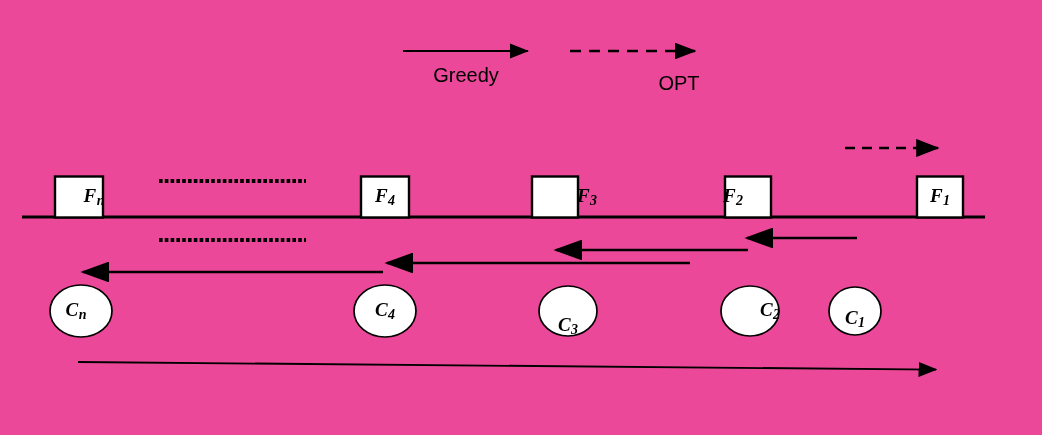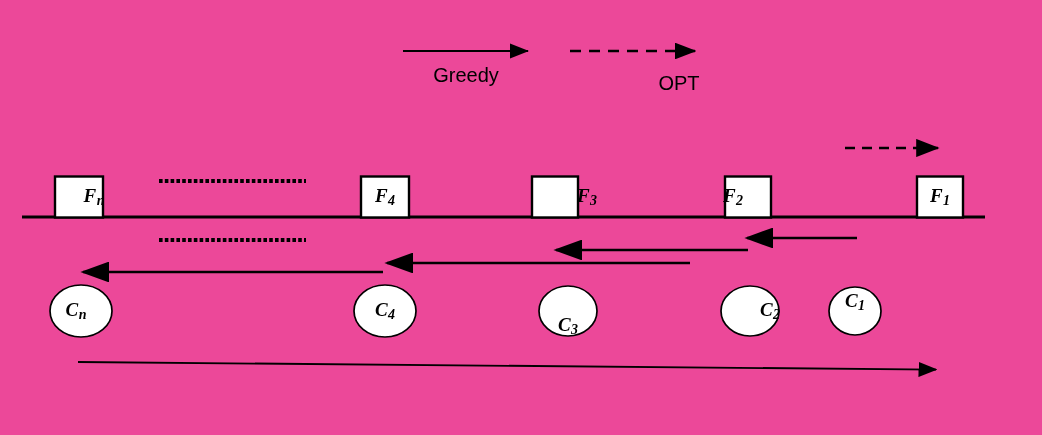--- a/index.html
+++ b/index.html
@@ -120,15 +120,15 @@
   <div class="node-label" style="left:94px; top:197px;"><span>F</span><span class="sub">n</span></div>
   <div class="node-label" style="left:385px; top:197px;text-align:center;"><span>F</span><span class="sub">4</span></div>
   <div class="node-label" style="left:587px; top:197px;"><span>F</span><span class="sub">3</span></div>
   <div class="node-label" style="left:733px; top:197px;"><span>F</span><span class="sub">2</span></div>
   <div class="node-label" style="left:940px; top:197px;"><span>F</span><span class="sub">1</span></div>
 
   <div class="node-label" style="left:76px; top:311px;"><span>C</span><span class="sub">n</span></div>
   <div class="node-label" style="left:385px; top:311px;"><span>C</span><span class="sub">4</span></div>
   <div class="node-label" style="left:568px; top:326px;"><span>C</span><span class="sub">3</span></div>
   <div class="node-label" style="left:750px; top:311px;margin-left:20px;"><span>C</span><span class="sub">2</span></div>
-  <div class="node-label" style="left:855px; top:302px;"><span>C</span><span class="sub">1</span></div>
+  <div class="node-label" style="left:855px; top:319px;"><span>C</span><span class="sub">1</span></div>
 
 </div>
 
 </body></html>

